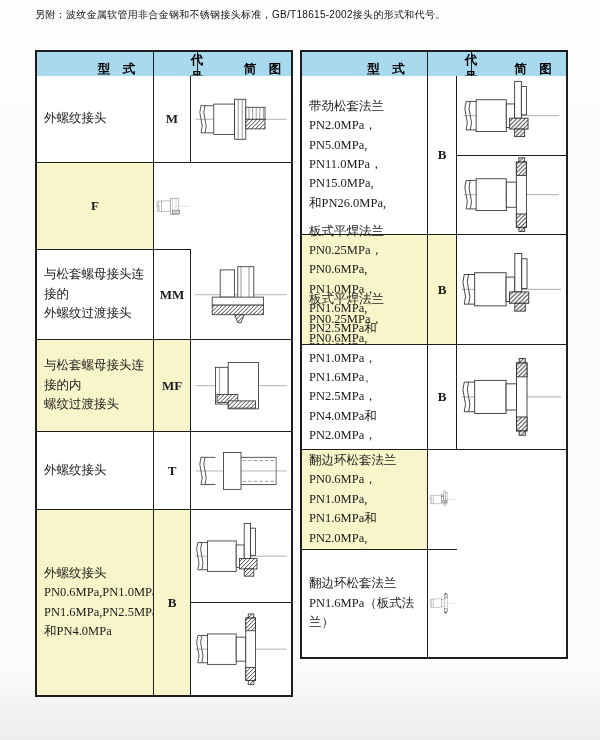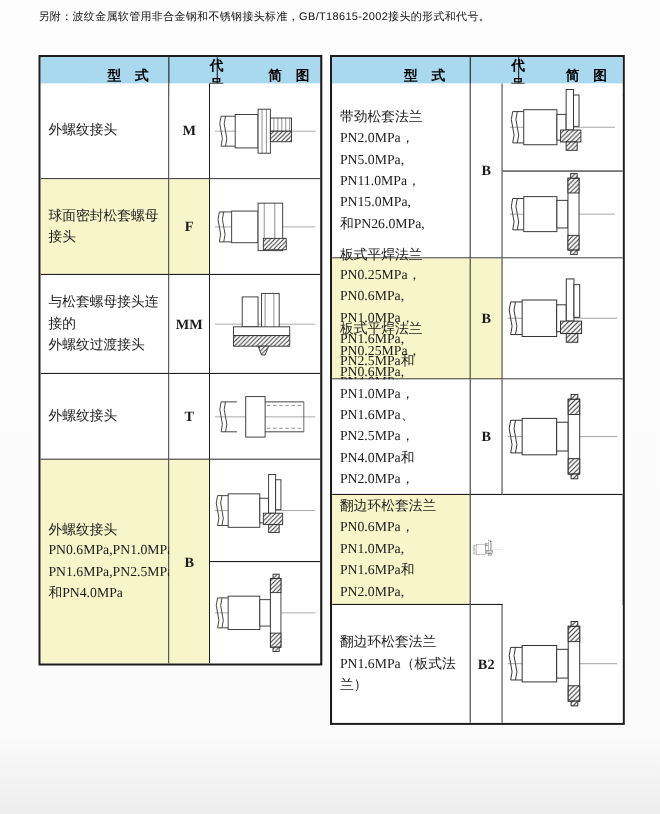--- a/index.html
+++ b/index.html
@@ -109,21 +109,20 @@
               <line x1="79" y1="30" x2="79" y2="45" stroke="#2b2b2b" stroke-width="0.6"></line>
               <line x1="83.5" y1="30" x2="83.5" y2="45" stroke="#2b2b2b" stroke-width="0.6"></line>
               <line x1="88" y1="30" x2="88" y2="45" stroke="#2b2b2b" stroke-width="0.6"></line>
               <rect x="66" y="45" width="24" height="12" fill="url(#hatchp)" stroke="#2b2b2b" stroke-width="1"></rect>
             </svg>
           </div>
       </div>
     </div>
 
     <div class="trow r2">
-      <div class="tcell type hl">球面密封松套螺母接头</div>
       <div class="tcell code hl">F</div>
       <div class="tcell diag lastcol">
         <div class="diagram">
             <svg viewBox="0 0 120 90" preserveAspectRatio="xMidYMid meet">
               <line x1="3" y1="45" x2="117" y2="45" stroke="#777" stroke-width="0.7"></line>
               <line x1="8" y1="28" x2="22" y2="28" stroke="#2b2b2b" stroke-width="1"></line>
               <line x1="8" y1="62" x2="22" y2="62" stroke="#2b2b2b" stroke-width="1"></line>
               <path d="M 8 28 q -3 8.5 0 17 q 3 8.5 0 17" fill="none" stroke="#2b2b2b" stroke-width="1"></path>
               <path d="M 13 28 q -3 8.5 0 17 q 3 8.5 0 17" fill="none" stroke="#2b2b2b" stroke-width="1"></path>
               <rect x="22" y="27" width="30" height="36" fill="#fff" stroke="#2b2b2b" stroke-width="1"></rect>
@@ -149,20 +148,37 @@
               <line x1="60" y1="10" x2="60" y2="50" stroke="#2b2b2b" stroke-width="0.6"></line>
               <line x1="70" y1="10" x2="70" y2="50" stroke="#2b2b2b" stroke-width="0.6"></line>
               <rect x="24" y="48" width="64" height="10" fill="#fff" stroke="#2b2b2b" stroke-width="1"></rect>
               <rect x="24" y="58" width="64" height="12" fill="url(#hatchp)" stroke="#2b2b2b" stroke-width="1"></rect>
               <path d="M52 70 L64 70 L60 80 L56 80 Z" fill="url(#hatchp)" stroke="#2b2b2b" stroke-width="1"></path>
             </svg>
           </div>
       </div>
     </div>
 
+    <div class="trow r4">
+      <div class="tcell type hl">与松套螺母接头连接的内
+螺纹过渡接头</div>
+      <div class="tcell code hl">MF</div>
+      <div class="tcell diag lastcol">
+        <div class="diagram">
+            <svg viewBox="0 0 120 90" preserveAspectRatio="xMidYMid meet">
+              <line x1="3" y1="45" x2="117" y2="45" stroke="#777" stroke-width="0.7"></line>
+              <rect x="28" y="22" width="16" height="46" fill="#fff" stroke="#2b2b2b" stroke-width="1"></rect>
+              <line x1="33" y1="22" x2="33" y2="68" stroke="#2b2b2b" stroke-width="0.6"></line>
+              <rect x="44" y="16" width="38" height="58" fill="#fff" stroke="#2b2b2b" stroke-width="1"></rect>
+              <rect x="30" y="56" width="26" height="10" fill="url(#hatchp)" stroke="#2b2b2b" stroke-width="1"></rect>
+              <rect x="44" y="64" width="34" height="9" fill="url(#hatchp)" stroke="#2b2b2b" stroke-width="1"></rect>
+            </svg>
+          </div>
+      </div>
+    </div>
 
     <div class="trow r5">
       <div class="tcell type">外螺纹接头</div>
       <div class="tcell code">T</div>
       <div class="tcell diag lastcol">
         <div class="diagram">
             <svg viewBox="0 0 120 90" preserveAspectRatio="xMidYMid meet">
               <line x1="3" y1="45" x2="117" y2="45" stroke="#777" stroke-width="0.7"></line>
               <line x1="10" y1="28" x2="28" y2="28" stroke="#2b2b2b" stroke-width="1"></line>
               <line x1="10" y1="62" x2="28" y2="62" stroke="#2b2b2b" stroke-width="1"></line>
@@ -342,21 +358,20 @@
               <rect x="58" y="48" width="22" height="12" fill="url(#hatchp)" stroke="#2b2b2b" stroke-width="1"></rect>
               <rect x="64" y="60" width="12" height="9" fill="url(#hatchp)" stroke="#2b2b2b" stroke-width="1"></rect>
             </svg>
           </div>
       </div>
     </div>
 
     <div class="trow s5">
       <div class="tcell type">翻边环松套法兰
 PN1.6MPa（板式法兰）</div>
-      <div class="tcell code">B2</div>
       <div class="tcell diag lastcol">
         <div class="diagram">
             <svg viewBox="0 0 120 90" preserveAspectRatio="xMidYMid meet">
               <line x1="3" y1="45" x2="117" y2="45" stroke="#777" stroke-width="0.7"></line>
               <line x1="6" y1="28" x2="18" y2="28" stroke="#2b2b2b" stroke-width="1"></line>
               <line x1="6" y1="62" x2="18" y2="62" stroke="#2b2b2b" stroke-width="1"></line>
               <path d="M 6 28 q -3 8.5 0 17 q 3 8.5 0 17" fill="none" stroke="#2b2b2b" stroke-width="1"></path>
               <path d="M 11 28 q -3 8.5 0 17 q 3 8.5 0 17" fill="none" stroke="#2b2b2b" stroke-width="1"></path>
               <rect x="18" y="26" width="36" height="38" fill="#fff" stroke="#2b2b2b" stroke-width="1"></rect>
               <rect x="54" y="30" width="12" height="30" fill="#fff" stroke="#2b2b2b" stroke-width="1"></rect>

